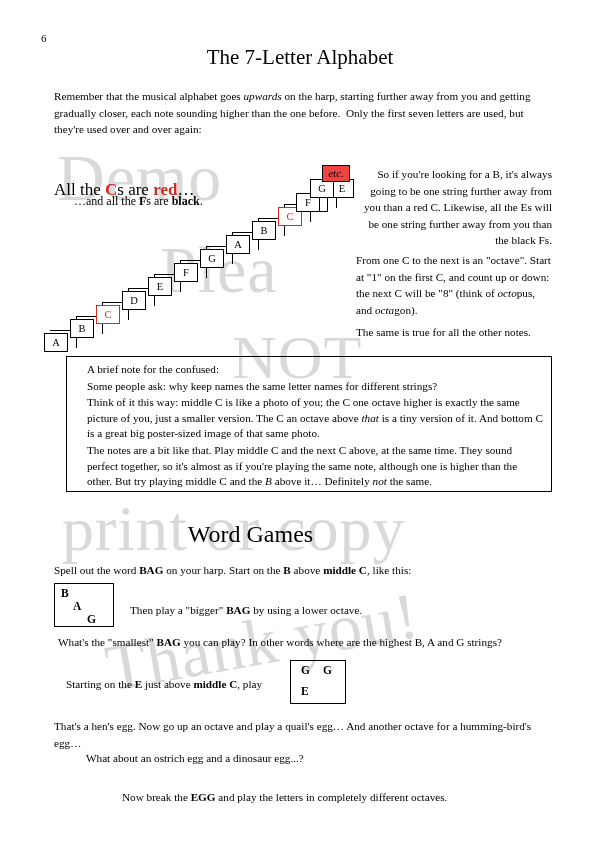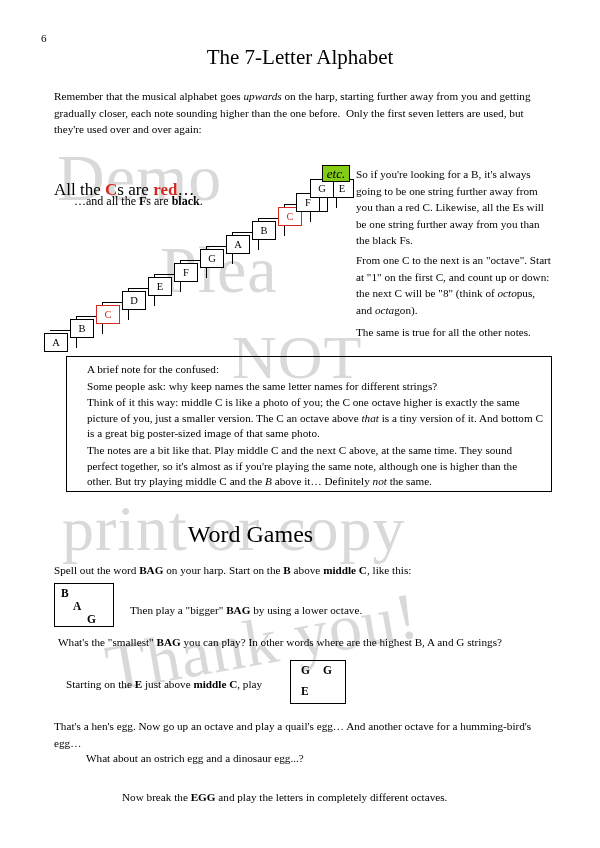--- a/index.html
+++ b/index.html
@@ -91,43 +91,43 @@
     font-size: 10.5px;
     line-height: 17px;
     text-align: center;
     font-family: "Liberation Serif", serif;
   }
   .note.red { border-color: #d22b22; color: #d22b22; }
   .etc {
     position: absolute;
     width: 26px; height: 15px;
     border: 1px solid #000;
-    background: #84cc16;
-    font-size: 13px;
+    background: #ef4444;
+    font-size: 11px;
     line-height: 15px;
     text-align: center;
     font-style: italic;
     font-family: Liberation Serif, serif;
   }
   .riser {
     position: absolute;
     border-left: 1px solid #000;
   }
   .tread {
     position: absolute;
     border-top: 1px solid #000;
   }
 
   .allcs { position: absolute; left: 54px; top: 180px; font-size: 17px; }
   .allfs { position: absolute; left: 74px; top: 194px; font-size: 12px; }
   .red { color: #d22b22; }
   .bold { font-weight: bold; }
 
   .rcol { left: 356px; width: 196px; }
-  .rp1 { top: 166px; }
+  .rp1 { top: 166px; text-align: right; }
   .rp2 { top: 252px; }
   .rp3 { top: 324px; }
 
   
   .boxed {
     position: absolute;
     left: 66px; top: 356px;
     width: 486px; height: 136px;
     border: 1px solid #000;
     background: transparent;

